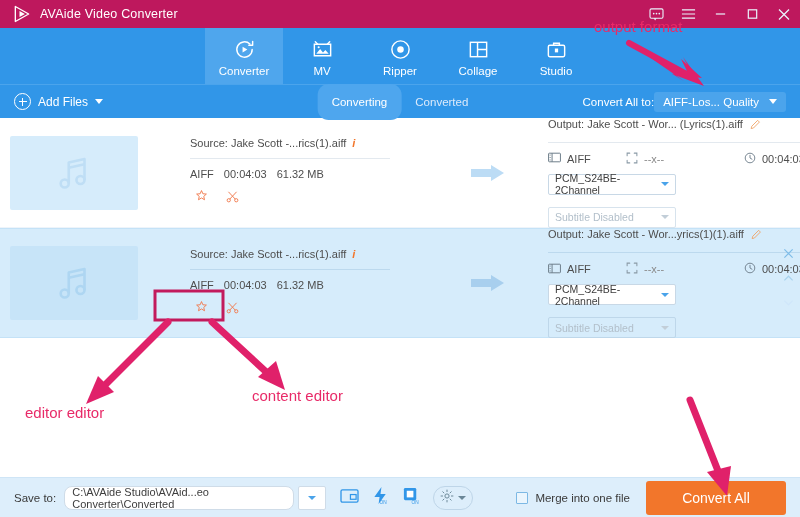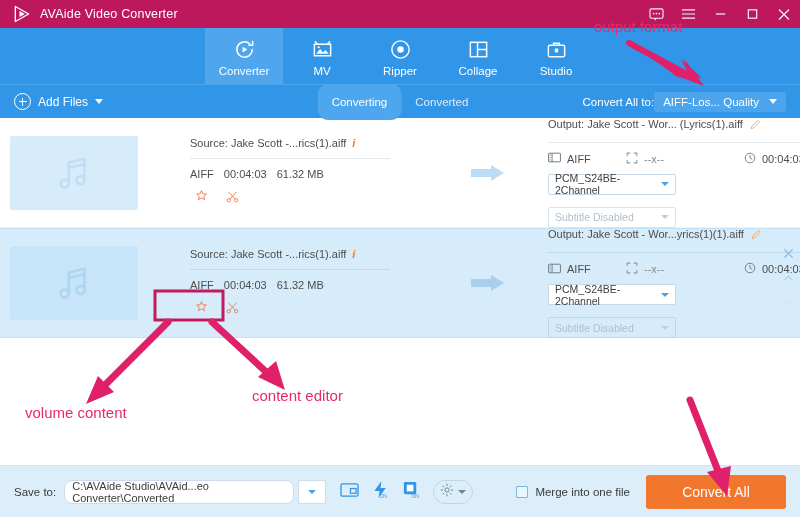--- a/index.html
+++ b/index.html
@@ -124,21 +124,21 @@
   .fmtbadge .lbl { font-size: 6px; color: #fff; background: #5fb0ef; padding: 0 3px; border-radius: 1px;}
   .tagpill {
     position: absolute; top: -12px; left: -6px; background: #3196e8; color: #fff;
     border-radius: 6px; font-size: 6px; padding: 1px 4px; display: flex; align-items: center; gap: 2px;
   }
   .rowctrl { position: absolute; right: 6px; top: 16px; display: flex; flex-direction: column; gap: 6px;
              align-items: center; }
 
   
   .bottombar {
-    position: absolute; left: 0; bottom: 0; width: 800px; height: 52px;
+    position: absolute; left: 0; bottom: 0; width: 800px; height: 40px;
     background: #ddeefb; border-top: 1px solid #cfe5f6; display: flex; align-items: center;
     padding: 8px 14px;
   }
   .saveto { font-size: 11.5px; color: #3a3a3a; margin-right: 8px; }
   .pathbox {
     width: 230px; height: 24px; background: #fff; border: 1px solid #cfdce8; border-radius: 8px;
     display: flex; align-items: center; padding: 0 7px; font-size: 11px; color: #3d3d3d;
   }
   .pathdrop {
     width: 28px; height: 24px; background: #fff; border: 1px solid #cfdce8; border-radius: 2px;
@@ -593,16 +593,16 @@
     <polygon points="86 404 98 376 114 392" fill="#e0216a"></polygon>
 
     <path d="M212 322 L275 380" stroke="#e0216a" stroke-width="7" stroke-linecap="round"></path>
     <polygon points="285 390 258 377 276 361" fill="#e0216a"></polygon>
 
     <path d="M690 400 L722 481" stroke="#e0216a" stroke-width="7" stroke-linecap="round"></path>
     <polygon points="727 496 707 472 731 466" fill="#e0216a"></polygon>
   </svg>
 
   <span class="anno-label" style="left:594px; top:18px;">output format</span>
-  <span class="anno-label" style="left:25px; top:404px;">volume content</span>
+  <span class="anno-label" style="left:25px; top:404px;">editor editor</span>
   <span class="anno-label" style="left:252px; top:387px;">content editor</span>
 
 </div>
 
 </body></html>

